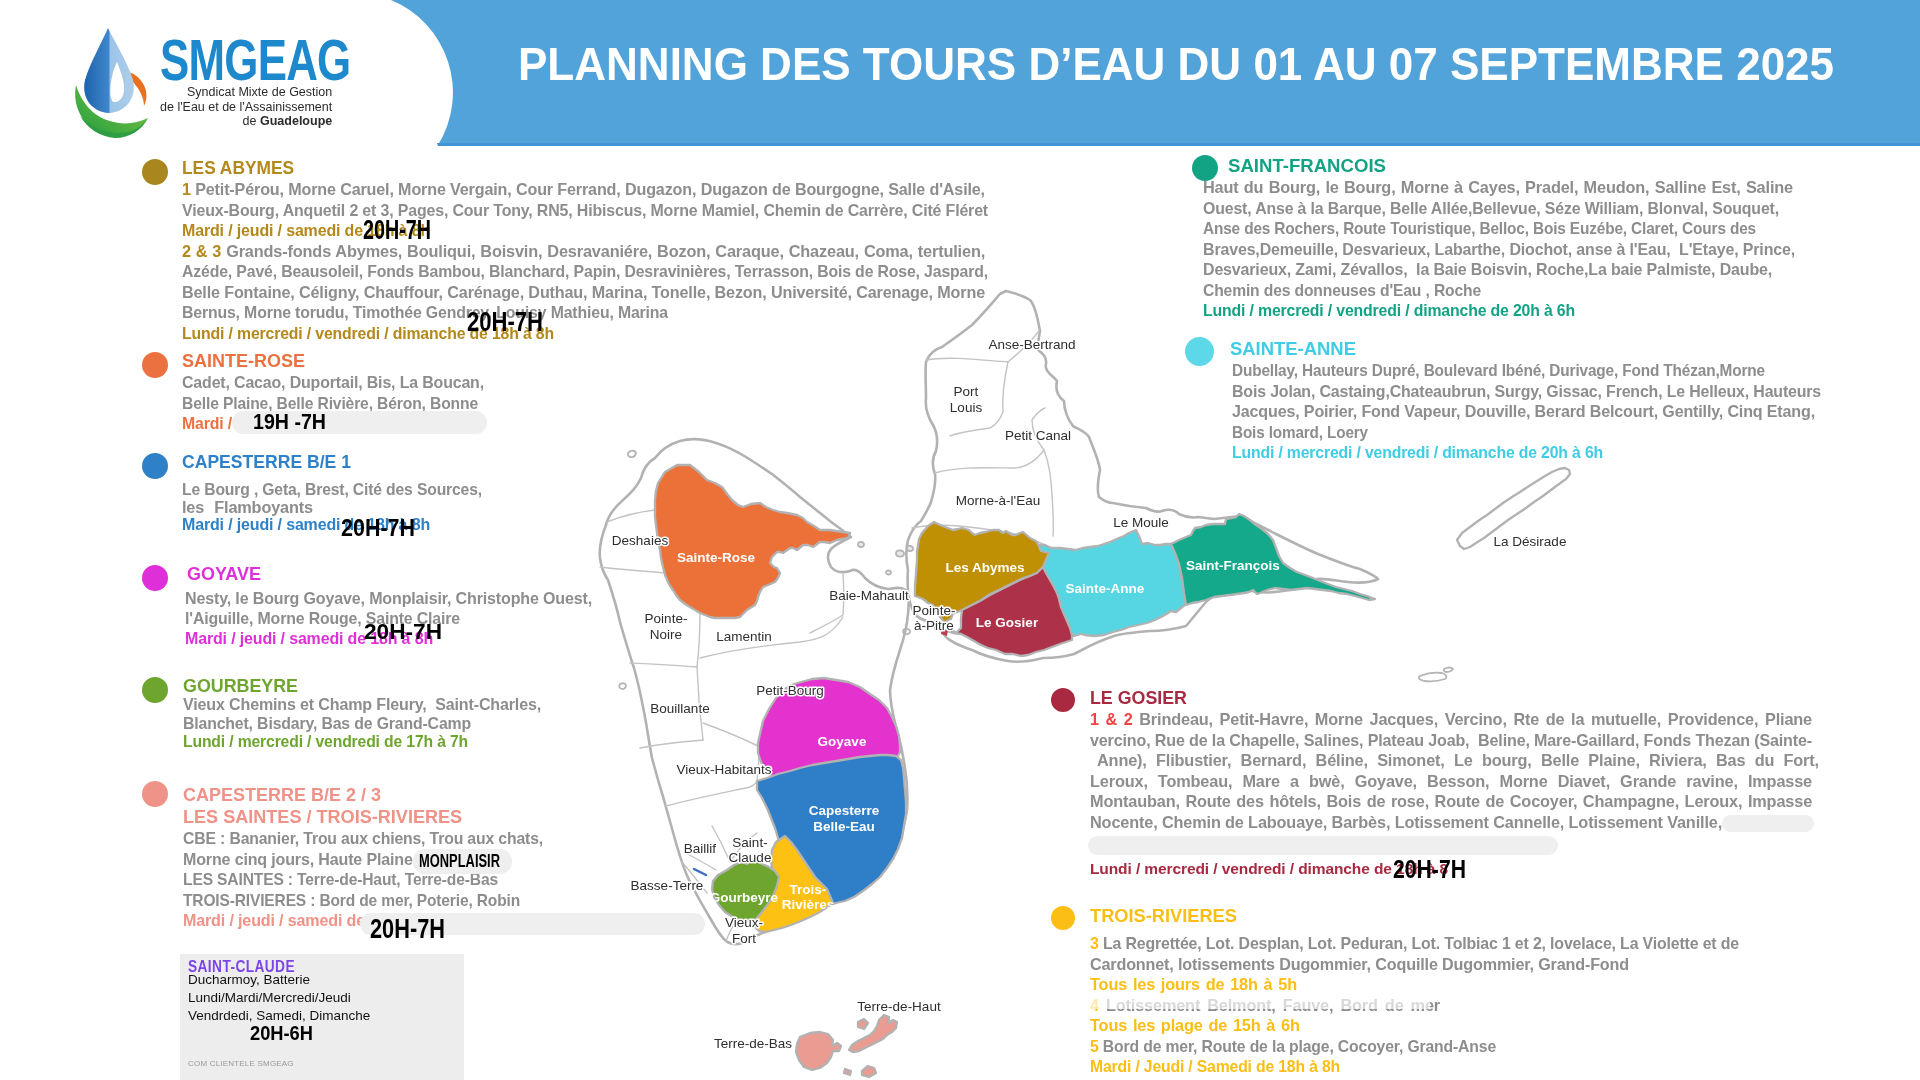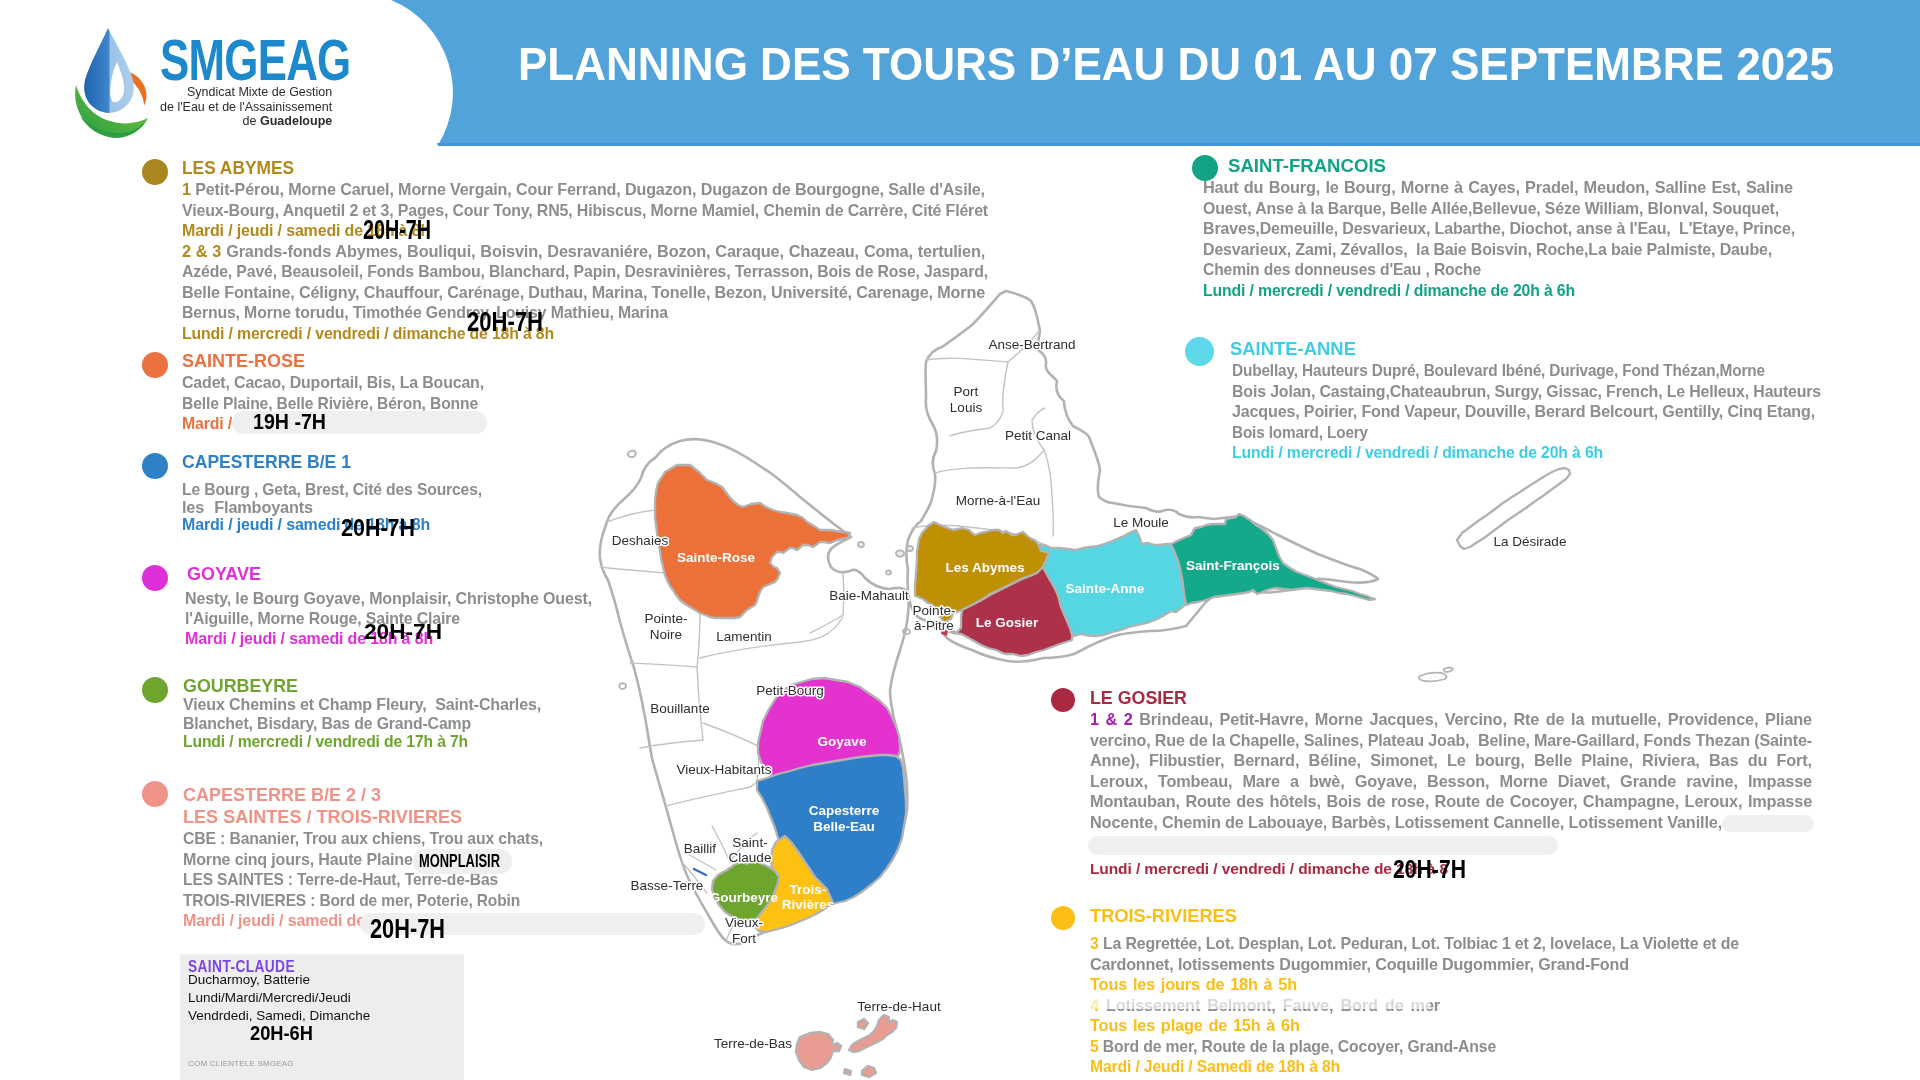--- a/index.html
+++ b/index.html
@@ -264,20 +264,21 @@
 
 <div class="abs" style="left:188px;top:1059px;font-size:8px;color:#999;letter-spacing:0.2px;">COM CLIENTELE SMGEAG</div>
 
 <div class="dot" style="left:1192px;top:155px;width:26px;height:26px;background:#12a385;"></div>
 
 <div class="ttl" style="transform:scaleX(0.978);transform-origin:0 0;left:1228px;top:155px;color:#12a385;">SAINT-FRANCOIS</div>
 
 <div class="body" style="left:1163px;top:177px;margin-left:40px;">
   <div><span class="sx" id="s25" style="word-spacing:0.87px;">Haut du Bourg, le Bourg, Morne à Cayes, Pradel, Meudon, Salline Est, Saline</span></div>
   <div><span class="sx" id="s26" style="transform:scaleX(0.9740);">Ouest, Anse à la Barque, Belle Allée,Bellevue, Séze William, Blonval, Souquet,</span></div>
+  <div><span class="sx" id="s27" style="transform:scaleX(0.9444);">Anse des Rochers, Route Touristique, Belloc, Bois Euzébe, Claret, Cours des</span></div>
   <div><span class="sx" id="s28" style="transform:scaleX(0.9804);">Braves,Demeuille, Desvarieux, Labarthe, Diochot, anse à l'Eau,&nbsp; L'Etaye, Prince,</span></div>
   <div><span class="sx" id="s29" style="transform:scaleX(0.9804);">Desvarieux, Zami, Zévallos,&nbsp; la Baie Boisvin, Roche,La baie Palmiste, Daube,</span></div>
   <div><span class="sx" id="s30" style="transform:scaleX(0.9613);">Chemin des donneuses d'Eau , Roche</span></div>
   <div><span class="sx" id="s31" style="transform:scaleX(0.9703);color:#12a385">Lundi / mercredi / vendredi / dimanche de 20h à 6h</span></div>
 </div>
 
 <div class="dot" style="left:1185px;top:337px;width:29px;height:29px;background:#5cd8e8;"></div>
 
 <div class="ttl" style="transform:scaleX(0.970);transform-origin:0 0;left:1230px;top:338px;color:#3ecde4;">SAINTE-ANNE</div>
 
@@ -287,23 +288,23 @@
   <div><span class="sx" id="s34" style="transform:scaleX(0.9859);">Jacques, Poirier, Fond Vapeur, Douville, Berard Belcourt, Gentilly, Cinq Etang,</span></div>
   <div><span class="sx" id="s35" style="transform:scaleX(0.9393);">Bois lomard, Loery</span></div>
   <div><span class="sx" id="s36" style="transform:scaleX(0.9677);color:#3ecde4">Lundi / mercredi / vendredi / dimanche de 20h à 6h</span></div>
 </div>
 
 <div class="dot" style="left:1051px;top:688px;width:24px;height:24px;background:#a82940;"></div>
 
 <div class="ttl" style="transform:scaleX(0.937);transform-origin:0 0;left:1090px;top:687px;color:#a82940;">LE GOSIER</div>
 
 <div class="body" style="left:1090px;top:709px;">
-  <div><span class="sx" id="s37" style="word-spacing:2.23px;"><span style="color:#a21caf">1 &amp; 2</span> Brindeau, Petit-Havre, Morne Jacques, Vercino, Rte de la mutuelle, Providence, Pliane</span></div>
+  <div><span class="sx" id="s37" style="word-spacing:2.23px;"><span style="color:#ef4444">1 &amp; 2</span> Brindeau, Petit-Havre, Morne Jacques, Vercino, Rte de la mutuelle, Providence, Pliane</span></div>
   <div><span class="sx" id="s38" style="transform:scaleX(0.9877);">vercino, Rue de la Chapelle, Salines, Plateau Joab,&nbsp; Beline, Mare-Gaillard, Fonds Thezan (Sainte-</span></div>
-  <div><span class="sx" id="s39" style="word-spacing:0.26px;">Anne),&nbsp; Flibustier,&nbsp; Bernard,&nbsp; Béline,&nbsp; Simonet,&nbsp; Le&nbsp; bourg,&nbsp; Belle&nbsp; Plaine,&nbsp; Riviera,&nbsp; Bas&nbsp; du&nbsp; Fort,</span></div>
+  <div><span class="sx" id="s39" style="word-spacing:0.26px;margin-left:7px;">Anne),&nbsp; Flibustier,&nbsp; Bernard,&nbsp; Béline,&nbsp; Simonet,&nbsp; Le&nbsp; bourg,&nbsp; Belle&nbsp; Plaine,&nbsp; Riviera,&nbsp; Bas&nbsp; du&nbsp; Fort,</span></div>
   <div><span class="sx" id="s41" style="word-spacing:0.68px;">Leroux,&nbsp; Tombeau,&nbsp; Mare&nbsp; a&nbsp; bwè,&nbsp; Goyave,&nbsp; Besson,&nbsp; Morne&nbsp; Diavet,&nbsp; Grande&nbsp; ravine,&nbsp; Impasse</span></div>
   <div><span class="sx" id="s40" style="word-spacing:1.17px;">Montauban, Route des hôtels, Bois de rose, Route de Cocoyer, Champagne, Leroux, Impasse</span></div>
   <div><span class="sx" id="s42" style="transform:scaleX(0.9995);">Nocente, Chemin de Labouaye, Barbès, Lotissement Cannelle, Lotissement Vanille,</span></div>
 </div>
 
 <div class="abs" style="left:1090px;top:860px;font-weight:bold;font-size:15.5px;letter-spacing:-0.1px;color:#a82940;white-space:nowrap;"><span class="sx" id="s43" style="word-spacing:0.03px;display:inline-block;transform-origin:0 100%;">Lundi / mercredi / vendredi / dimanche de 18h à 8</span></div>
 
 <div class="dot" style="left:1051px;top:906px;width:24px;height:24px;background:#fbbe15;"></div>
 
 <div class="ttl" style="transform:scaleX(0.960);transform-origin:0 0;left:1090px;top:905px;color:#fbbe15;">TROIS-RIVIERES</div>

